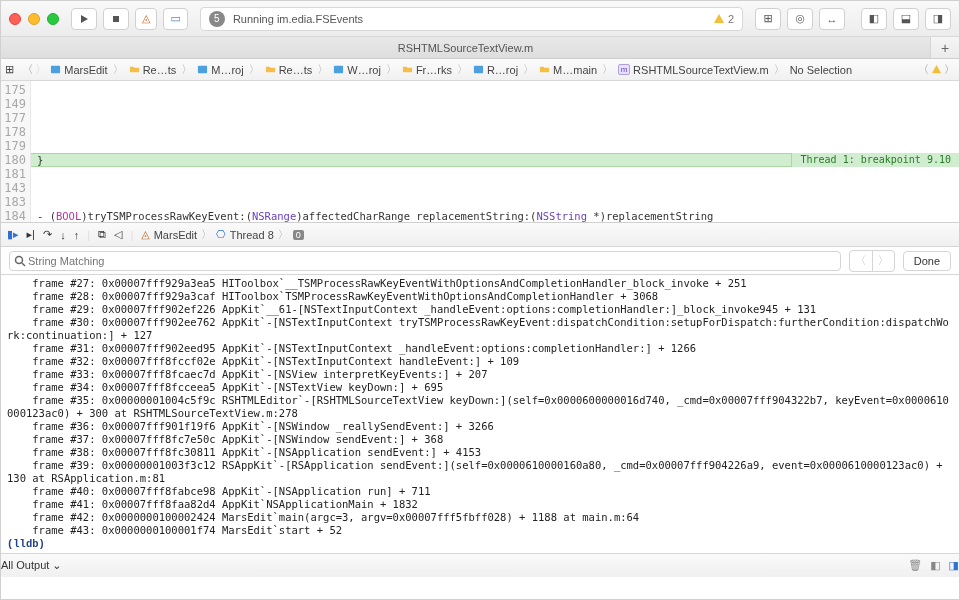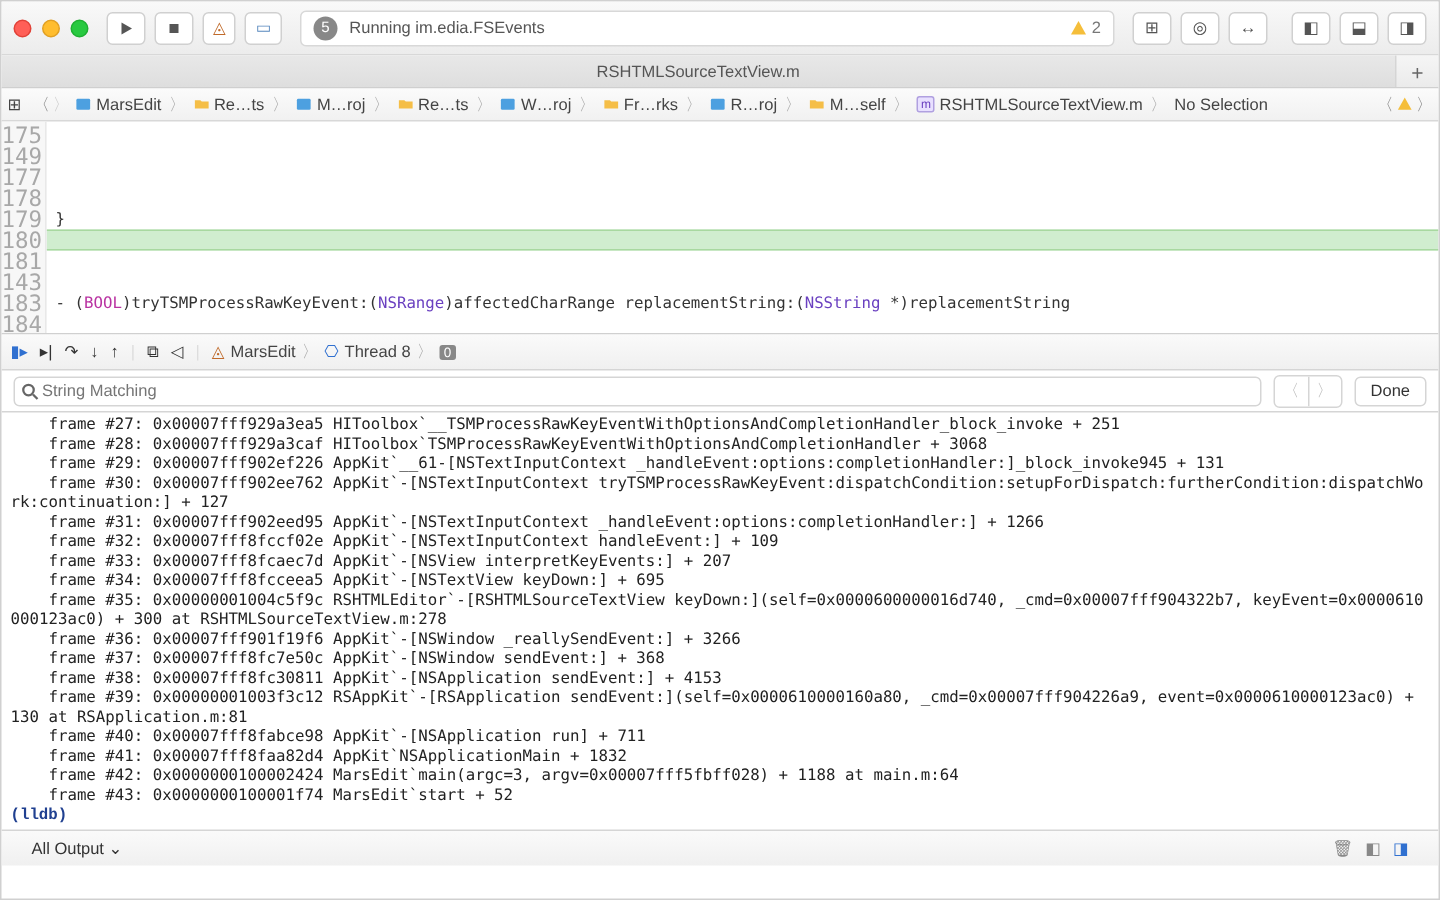--- a/index.html
+++ b/index.html
@@ -19,40 +19,40 @@
 .tabbar { height: 22px; background: linear-gradient(#f5f5f5,#ebebeb); border-bottom: 1px solid #cfcfcf; display: flex; align-items: stretch; }
 .tab { flex: 1; display: flex; align-items: center; justify-content: center; font-size: 11px; color: #555; border-right: 1px solid #d5d5d5; background: linear-gradient(#e8e8e8,#dedede); }
 .tabplus { width: 28px; display: flex; align-items: center; justify-content: center; color: #666; font-size: 14px; }
 .jumpbar { height: 22px; background: linear-gradient(#fbfbfb,#f1f1f1); border-bottom: 1px solid #d8d8d8; display: flex; align-items: center; padding: 0 4px; gap: 2px; font-size: 11px; color: #444; overflow: hidden; }
 .jumpbar .sep { color: #aaa; margin: 0 1px; }
 .jumpbar .seg { display: flex; align-items: center; gap: 3px; white-space: nowrap; padding: 0 2px; }
 .jumpbar svg { width: 11px; height: 11px; flex-shrink: 0; }
 .xcproj { fill: #4da0e0; }
 .fwork { fill: #f5be47; }
 .code-area { display: flex; height: 142px; border-bottom: 1px solid #d0d0d0; overflow: hidden; }
-.gutter { width: 30px; background: #f7f7f7; border-right: 1px solid #e8e8e8; text-align: right; padding: 2px 4px 2px 0; color: #a8a8a8; font-family: Menlo, monospace; font-size: 15px; line-height: 14px; }
+.gutter { width: 30px; background: #f7f7f7; border-right: 1px solid #e8e8e8; text-align: right; padding: 2px 4px 2px 0; color: #a8a8a8; font-family: Menlo, monospace; font-size: 12px; line-height: 14px; }
 .src { flex: 1; padding: 2px 6px; font-family: Menlo, monospace; font-size: 10.5px; line-height: 14px; white-space: pre; position: relative; }
 .hl { position: absolute; left: 0; right: 0; height: 14px; background: #d0edcf; border-top: 1px solid #a8d8a0; border-bottom: 1px solid #a8d8a0; z-index: -1; }
 .bp-tag { position: absolute; right: 0; background: #d0edcf; color: #2a7a28; font-size: 10px; padding: 0 8px; height: 14px; line-height: 14px; border-left: 1px solid #a8d8a0; }
 .kw { color: #b933a2; }
 .type { color: #6a40c0; }
 .mid-tool { height: 24px; background: linear-gradient(#fafafa,#f0f0f0); border-bottom: 1px solid #d5d5d5; display: flex; align-items: center; padding: 0 6px; gap: 8px; font-size: 11px; }
 .mid-path { display: flex; align-items: center; gap: 4px; color: #444; }
 .mid-path .sep { color: #aaa; }
 .searchrow { height: 28px; border-bottom: 1px solid #d5d5d5; display: flex; align-items: center; padding: 0 8px; gap: 8px; }
 .searchrow input { flex: 1; height: 20px; border: 1px solid #d5d5d5; border-radius: 4px; padding: 0 18px; font-size: 11px; color: #666; background: #fff; }
 .search-wrap { position: relative; flex: 1; display: flex; align-items: center; }
 .search-wrap svg { position: absolute; left: 5px; top: 4px; width: 12px; height: 12px; }
 .pager { display: flex; border: 1px solid #d5d5d5; border-radius: 4px; overflow: hidden; }
 .pager div { width: 22px; height: 20px; display: flex; align-items: center; justify-content: center; color: #bbb; }
 .pager div + div { border-left: 1px solid #d5d5d5; }
 .done { height: 20px; border: 1px solid #d5d5d5; border-radius: 4px; padding: 0 10px; display: flex; align-items: center; font-size: 11px; background: #fff; }
 .console { height: 278px; overflow: auto; font-family: Menlo, monospace; font-size: 10.5px; line-height: 13px; padding: 2px 6px; white-space: pre-wrap; word-break: break-all; color: #222; }
 .prompt { color: #204090; font-weight: 600; font-family: Liberation Mono, monospace; }
-.bottombar { height: 24px; background: linear-gradient(#fafafa,#f0f0f0); border-top: 1px solid #d5d5d5; display: flex; align-items: center; padding: 0 20px; gap: 8px; font-size: 11px; }
+.bottombar { height: 24px; background: linear-gradient(#fafafa,#f0f0f0); border-top: 1px solid #d5d5d5; display: flex; align-items: center; padding: 0 0; gap: 8px; font-size: 11px; }
 .spacer { flex: 1; }
 .icon-stroke { fill: none; stroke: #666; stroke-width: 1.5; }
 </style>
 </head>
 <body>
 
 <div class="titlebar">
   <div class="traffic">
     <div class="tl red"></div>
     <div class="tl yellow"></div>
@@ -145,21 +145,21 @@
       <svg viewBox="0 0 12 12">
         <rect class="xcproj" x="1" y="2" width="10" height="8" rx="1"></rect>
       </svg>
       <span>R…roj</span>
     </span>
     <span class="sep">〉</span>
   <span class="seg">
       <svg viewBox="0 0 12 12">
         <path class="fwork" d="M1 3h4l1 1h5v5H1z"></path>
       </svg>
-      <span>M…self</span>
+      <span>M…main</span>
     </span>
     <span class="sep">〉</span>
   <span class="seg">
       <span style="background:#e8e0ff;border:1px solid #b0a0e0;border-radius:2px;width:12px;height:11px;font-size:8px;display:inline-flex;align-items:center;justify-content:center;color:#6a40c0">m</span>
       <span>RSHTMLSourceTextView.m</span>
     </span>
     <span class="sep">〉</span>
   <span class="seg">
       <span>No Selection</span>
     </span>
@@ -179,20 +179,21 @@
       <div>178</div>
       <div>179</div>
       <div>180</div>
       <div>181</div>
       <div>143</div>
       <div>183</div>
       <div>184</div>
   </div>
   <div class="src">
 <div class="hl" style="top:72px"></div>
+<div class="bp-tag" style="top:72px">Thread 1: breakpoint 9.10</div>
 <div> </div>
 <div>}</div>
 <div> </div>
 <div><span>- (</span><span class="kw">BOOL</span><span>)tryTSMProcessRawKeyEvent:(</span><span class="type">NSRange</span><span>)affectedCharRange replacementString:(</span><span class="type">NSString</span><span> *)replacementString</span></div>
 
 
 
 
 
 

